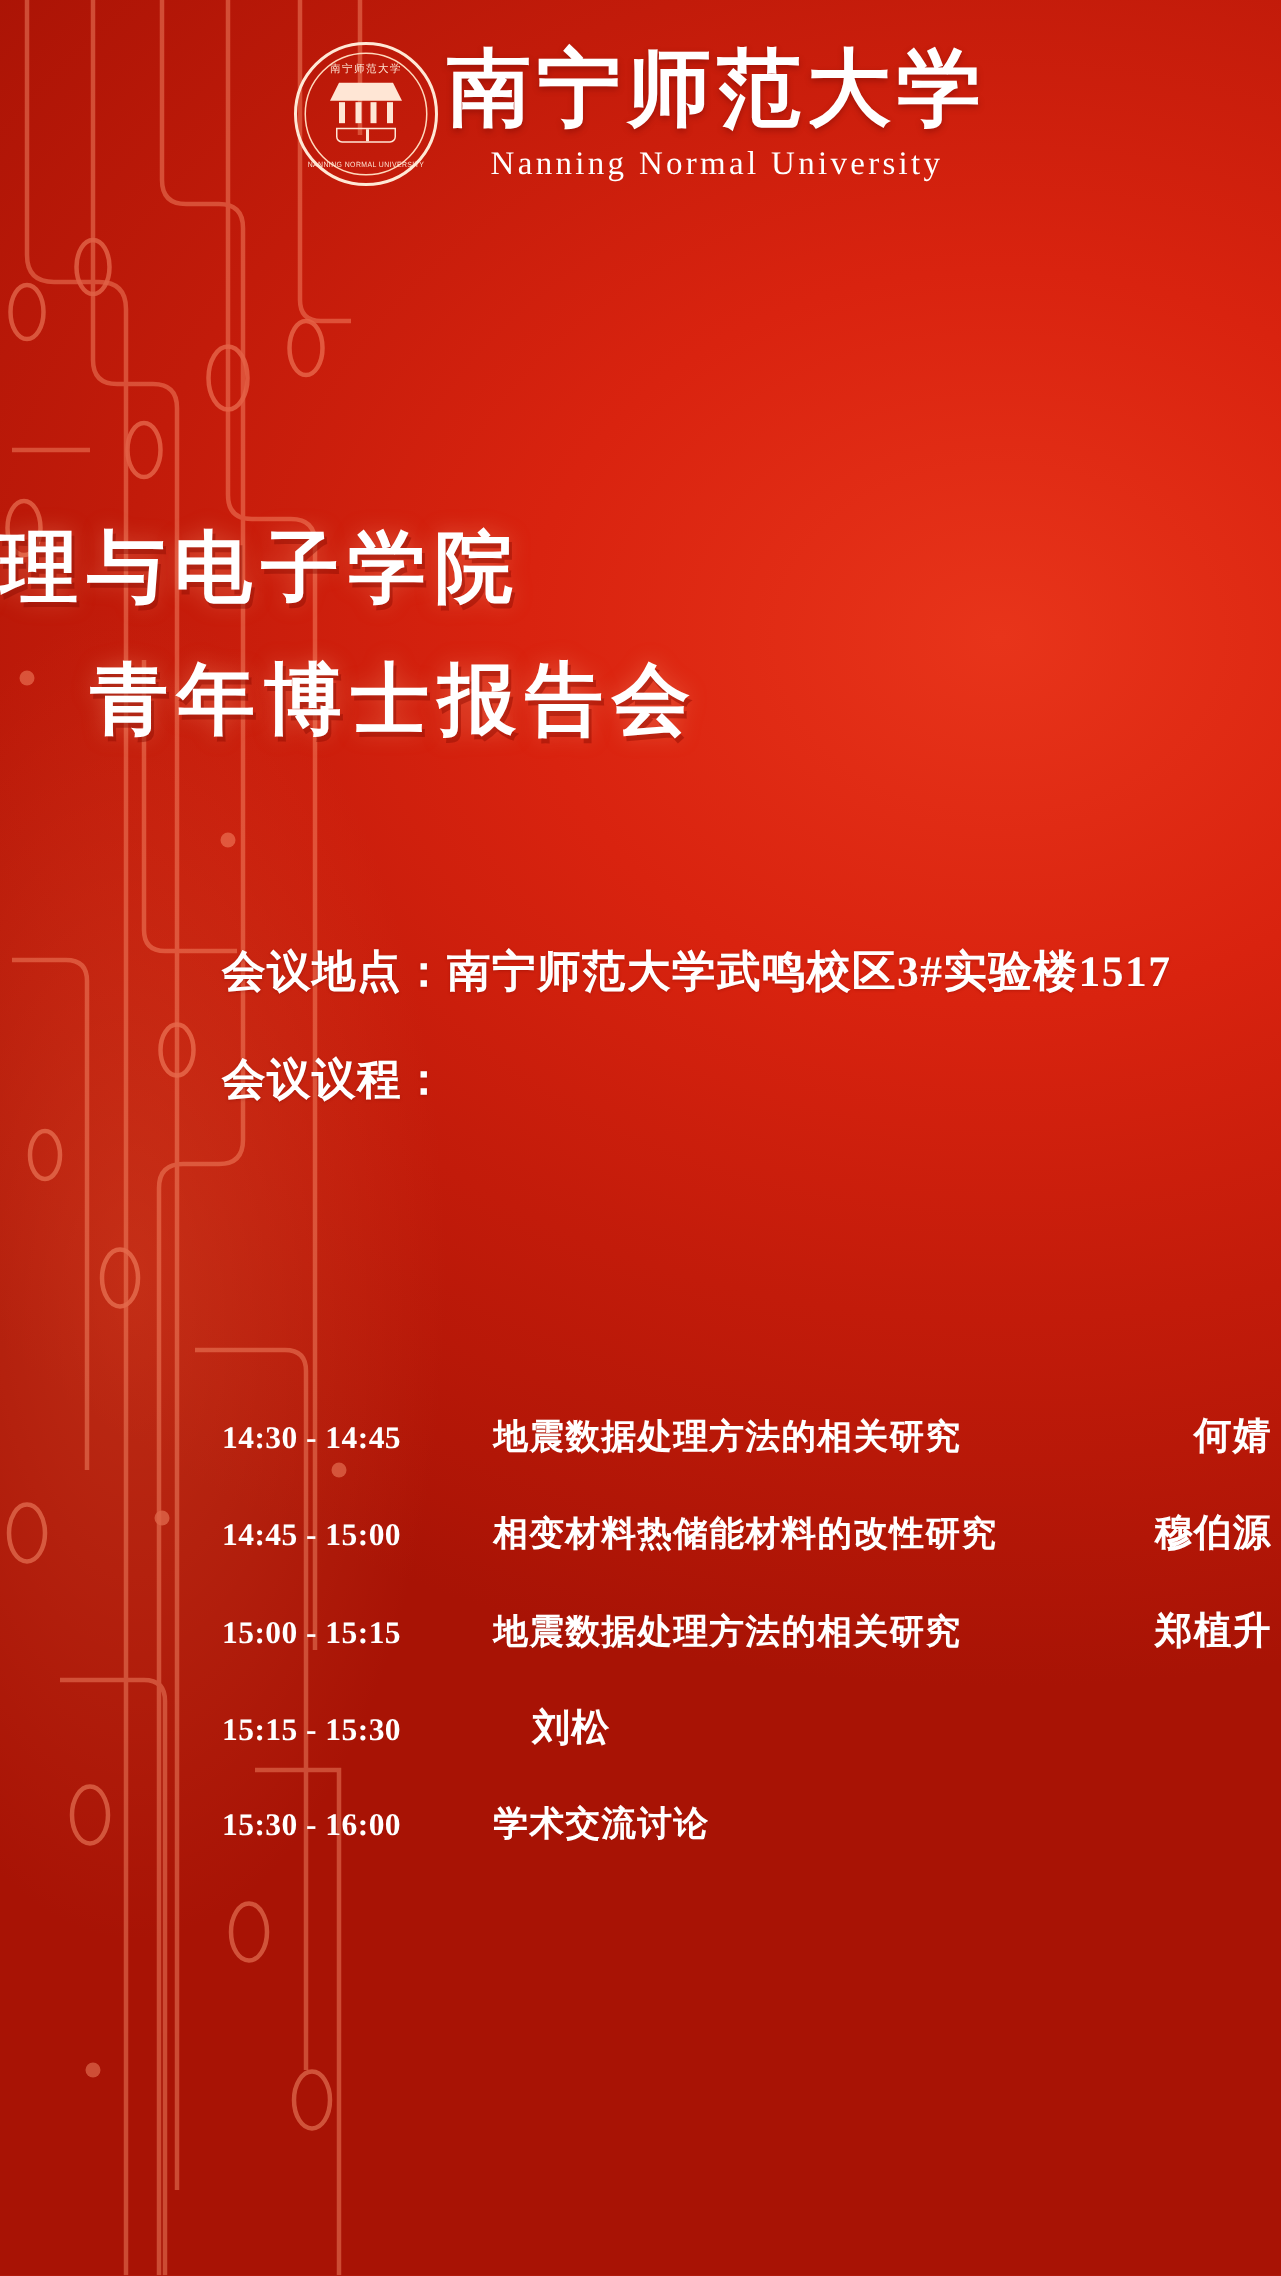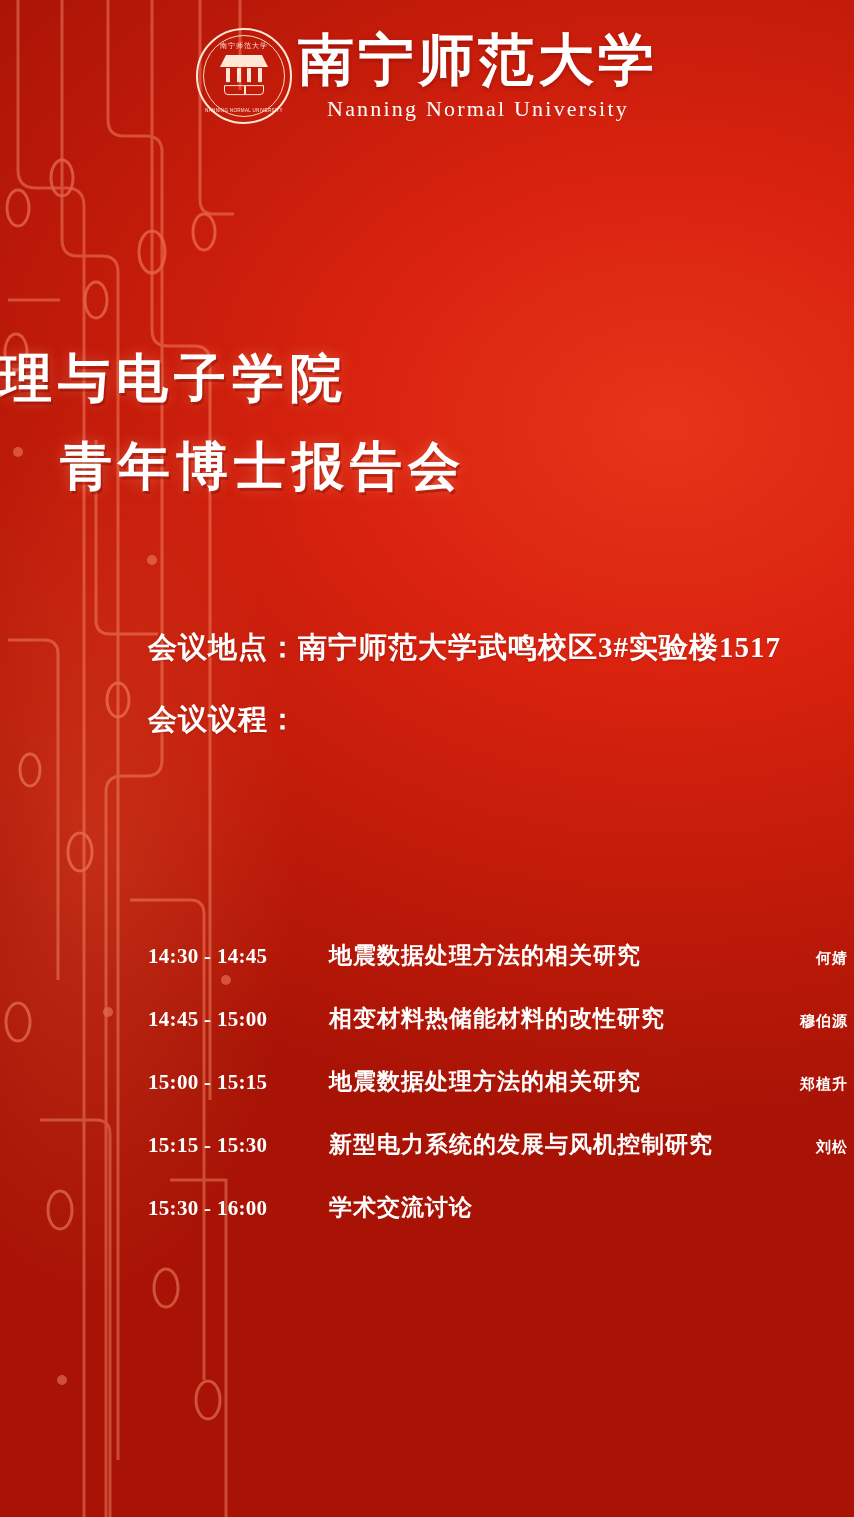--- a/index.html
+++ b/index.html
@@ -242,21 +242,21 @@
   .agenda-topic {
     font-family: "Liberation Serif", "DejaVu Serif", serif;
     font-weight: 700;
     font-size: 23px;
     letter-spacing: 1px;
     flex: 1 1 auto;
   }
   .agenda-speaker {
     font-family: Liberation Mono, monospace;
     font-weight: 700;
-    font-size: 15px;
+    font-size: 25px;
     letter-spacing: 1px;
     flex: 0 0 auto;
     text-align: right;
     min-width: 78px;
   }
 </style>
 </head>
 <body>
 
 <div id="poster">
@@ -344,21 +344,20 @@
       <span class="agenda-topic">相变材料热储能材料的改性研究</span>
       <span class="agenda-speaker">穆伯源</span>
     </div>
     <div class="agenda-row">
       <span class="agenda-time">15:00 - 15:15</span>
       <span class="agenda-topic">地震数据处理方法的相关研究</span>
       <span class="agenda-speaker">郑植升</span>
     </div>
     <div class="agenda-row">
       <span class="agenda-time">15:15 - 15:30</span>
-      <span class="agenda-topic">新型电力系统的发展与风机控制研究</span>
       <span class="agenda-speaker">刘松</span>
     </div>
     <div class="agenda-row">
       <span class="agenda-time">15:30 - 16:00</span>
       <span class="agenda-topic">学术交流讨论</span>
       <span class="agenda-speaker"></span>
     </div>
   </div>
 
 </div>

